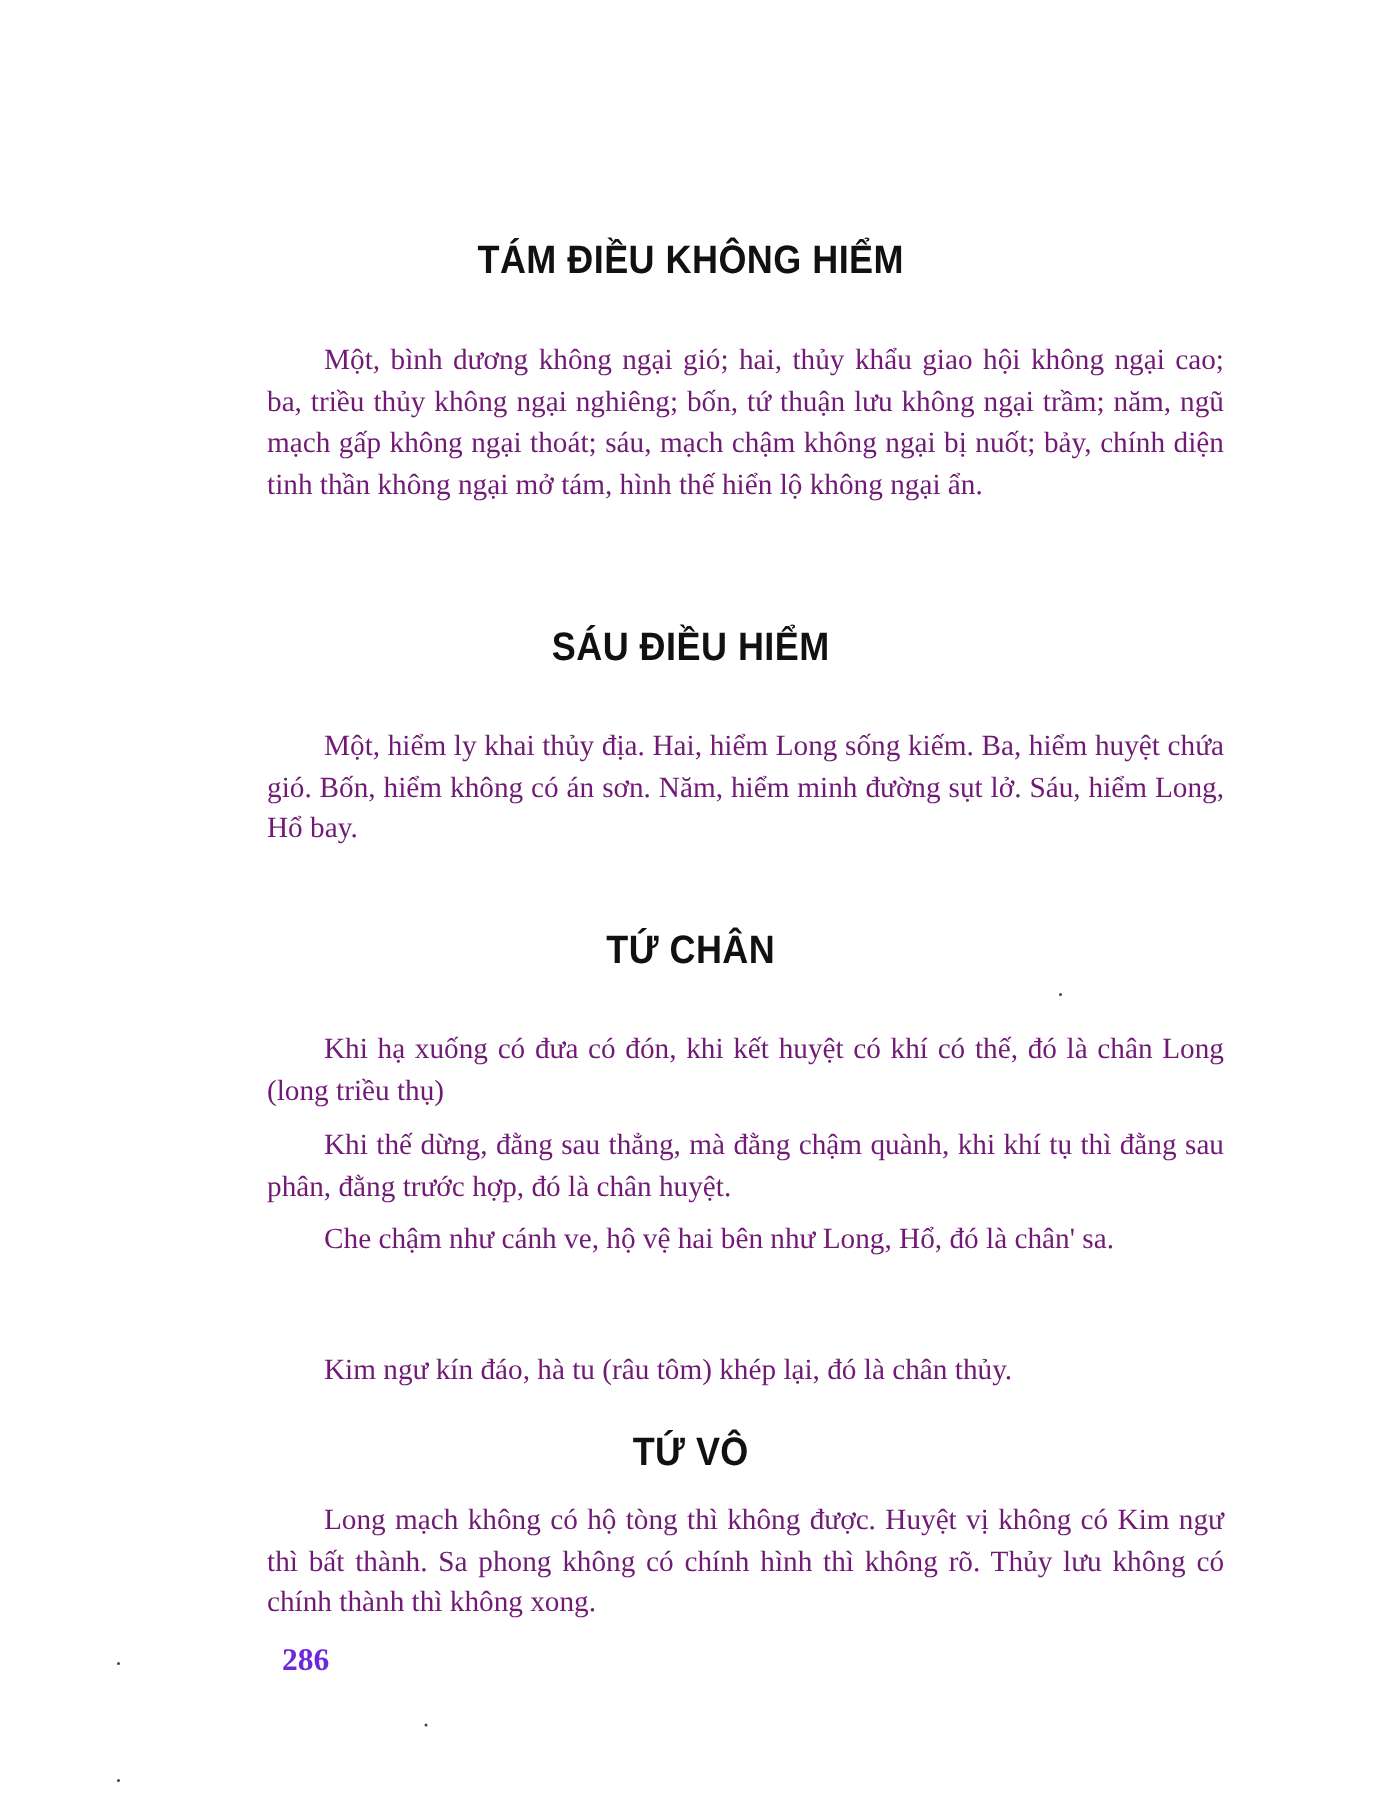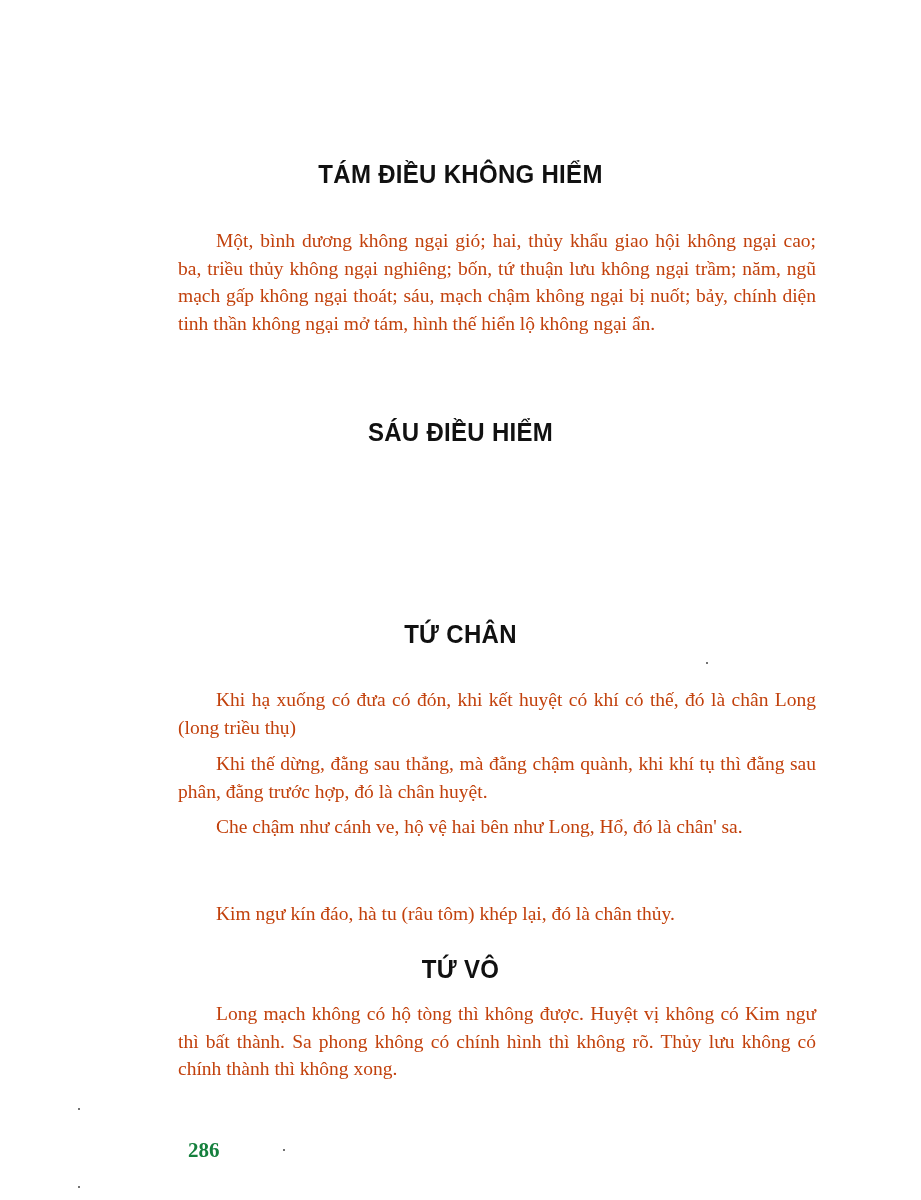--- a/index.html
+++ b/index.html
@@ -8,37 +8,38 @@
     .heading {
       position: absolute; left: 0; width: 921px; text-align: center;
       font-family: "Liberation Sans", sans-serif; font-weight: bold;
       font-size: 24px; letter-spacing: 0.3px; color: #111;
       transform: scaleY(1.1);
     }
     .para {
       position: absolute; left: 178px; width: 638px;
       font-family: "Liberation Serif", serif; font-size: 19.5px;
       line-height: 27.5px; text-align: justify; text-indent: 38px;
-      color: #c2410c; margin: 0;
+      color: #701a75; margin: 0;
     }
     .pagenum {
-      position: absolute; left: 188px; top: 1138px;
-      font-family: "Liberation Serif", serif; font-weight: bold; font-size: 21px; color: #15803d;
+      position: absolute; left: 188px; top: 1094px;
+      font-family: "Liberation Serif", serif; font-weight: bold; font-size: 21px; color: #6d28d9;
     }
     .speck { position: absolute; width: 2px; height: 2px; background: #444; border-radius: 1px; }
   </style>
 </head>
 <body>
 
 <div class="page">
 
   <div class="heading" style="top:160px;">TÁM ĐIỀU KHÔNG HIỂM</div>
   <p class="para" style="top:227px;">Một, bình dương không ngại gió; hai, thủy khẩu giao hội không ngại cao; ba, triều thủy không ngại nghiêng; bốn, tứ thuận lưu không ngại trầm; năm, ngũ mạch gấp không ngại thoát; sáu, mạch chậm không ngại bị nuốt; bảy, chính diện tinh thần không ngại mở tám, hình thế hiển lộ không ngại ẩn.</p>
 
   <div class="heading" style="top:418px;">SÁU ĐIỀU HIỂM</div>
+  <p class="para" style="top:484px;">Một, hiểm ly khai thủy địa. Hai, hiểm Long sống kiếm. Ba, hiểm huyệt chứa gió. Bốn, hiểm không có án sơn. Năm, hiểm minh đường sụt lở. Sáu, hiểm Long, Hổ bay.</p>
 
   <div class="heading" style="top:620px;">TỨ CHÂN</div>
   <p class="para" style="top:686px;">Khi hạ xuống có đưa có đón, khi kết huyệt có khí có thế, đó là chân Long (long triều thụ)</p>
   <p class="para" style="top:750px;">Khi thế dừng, đằng sau thẳng, mà đằng chậm quành, khi khí tụ thì đằng sau phân, đằng trước hợp, đó là chân huyệt.</p>
   <p class="para" style="top:813px;">Che chậm như cánh ve, hộ vệ hai bên như Long, Hổ, đó là chân' sa.</p>
   <p class="para" style="top:900px;">Kim ngư kín đáo, hà tu (râu tôm) khép lại, đó là chân thủy.</p>
 
   <div class="heading" style="top:955px;">TỨ VÔ</div>
   <p class="para" style="top:1000px;">Long mạch không có hộ tòng thì không được. Huyệt vị không có Kim ngư thì bất thành. Sa phong không có chính hình thì không rõ. Thủy lưu không có chính thành thì không xong.</p>
 

